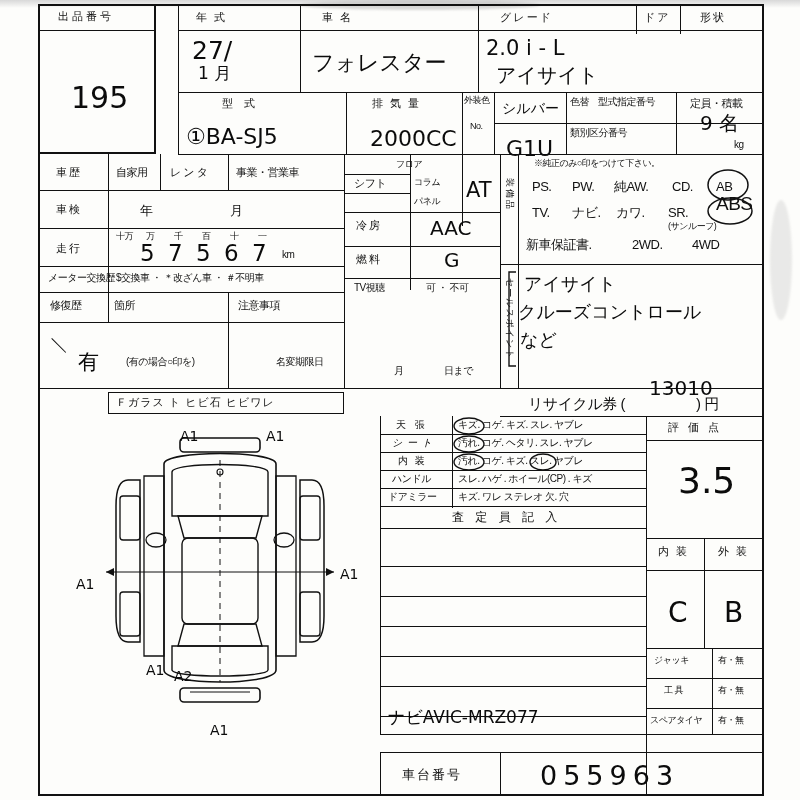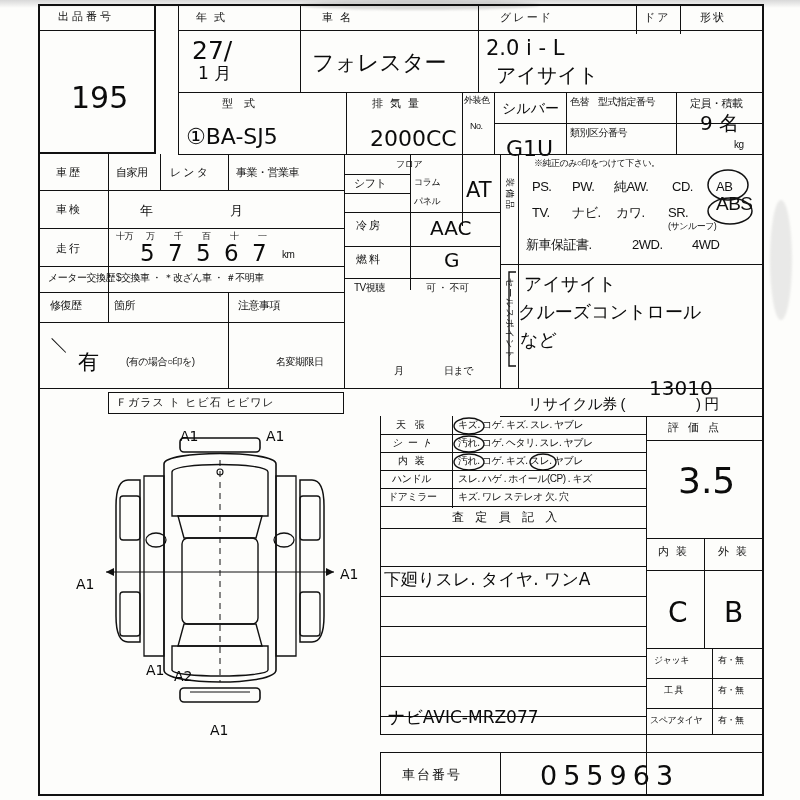--- a/index.html
+++ b/index.html
@@ -304,21 +304,20 @@
     </svg>
   <svg style="position:absolute;left:452px;top:452px;" width="34" height="20">
       <ellipse cx="17" cy="10" rx="15" ry="8" fill="none" stroke="#111" stroke-width="1.4"></ellipse>
     </svg>
   <svg style="position:absolute;left:528px;top:452px;" width="30" height="20">
       <ellipse cx="15" cy="10" rx="13" ry="8" fill="none" stroke="#111" stroke-width="1.4"></ellipse>
     </svg>
 
   <div class="lbl" style="left:452px;top:511px;letter-spacing:4px;font-size:12px;">査 定 員 記 入</div>
 
-  <div class="hand" style="left:384px;top:568px;font-size:17px;">下廻りスレ. タイヤ. ワンA</div>
   <div class="hand" style="left:388px;top:706px;font-size:17px;">ナビAVIC-MRZ077</div>
 
   <div class="ln h1" style="left:646px;top:440px;width:117px;height:1px;"></div>
   <div class="ln h1" style="left:646px;top:538px;width:117px;height:1px;"></div>
   <div class="ln h1" style="left:646px;top:570px;width:117px;height:1px;"></div>
   <div class="ln h1" style="left:646px;top:648px;width:117px;height:1px;"></div>
   <div class="ln h1" style="left:646px;top:678px;width:117px;height:1px;"></div>
   <div class="ln h1" style="left:646px;top:708px;width:117px;height:1px;"></div>
   <div class="ln v1" style="left:704px;top:538px;width:1px;height:110px;"></div>
   <div class="ln v1" style="left:712px;top:648px;width:1px;height:86px;"></div>

